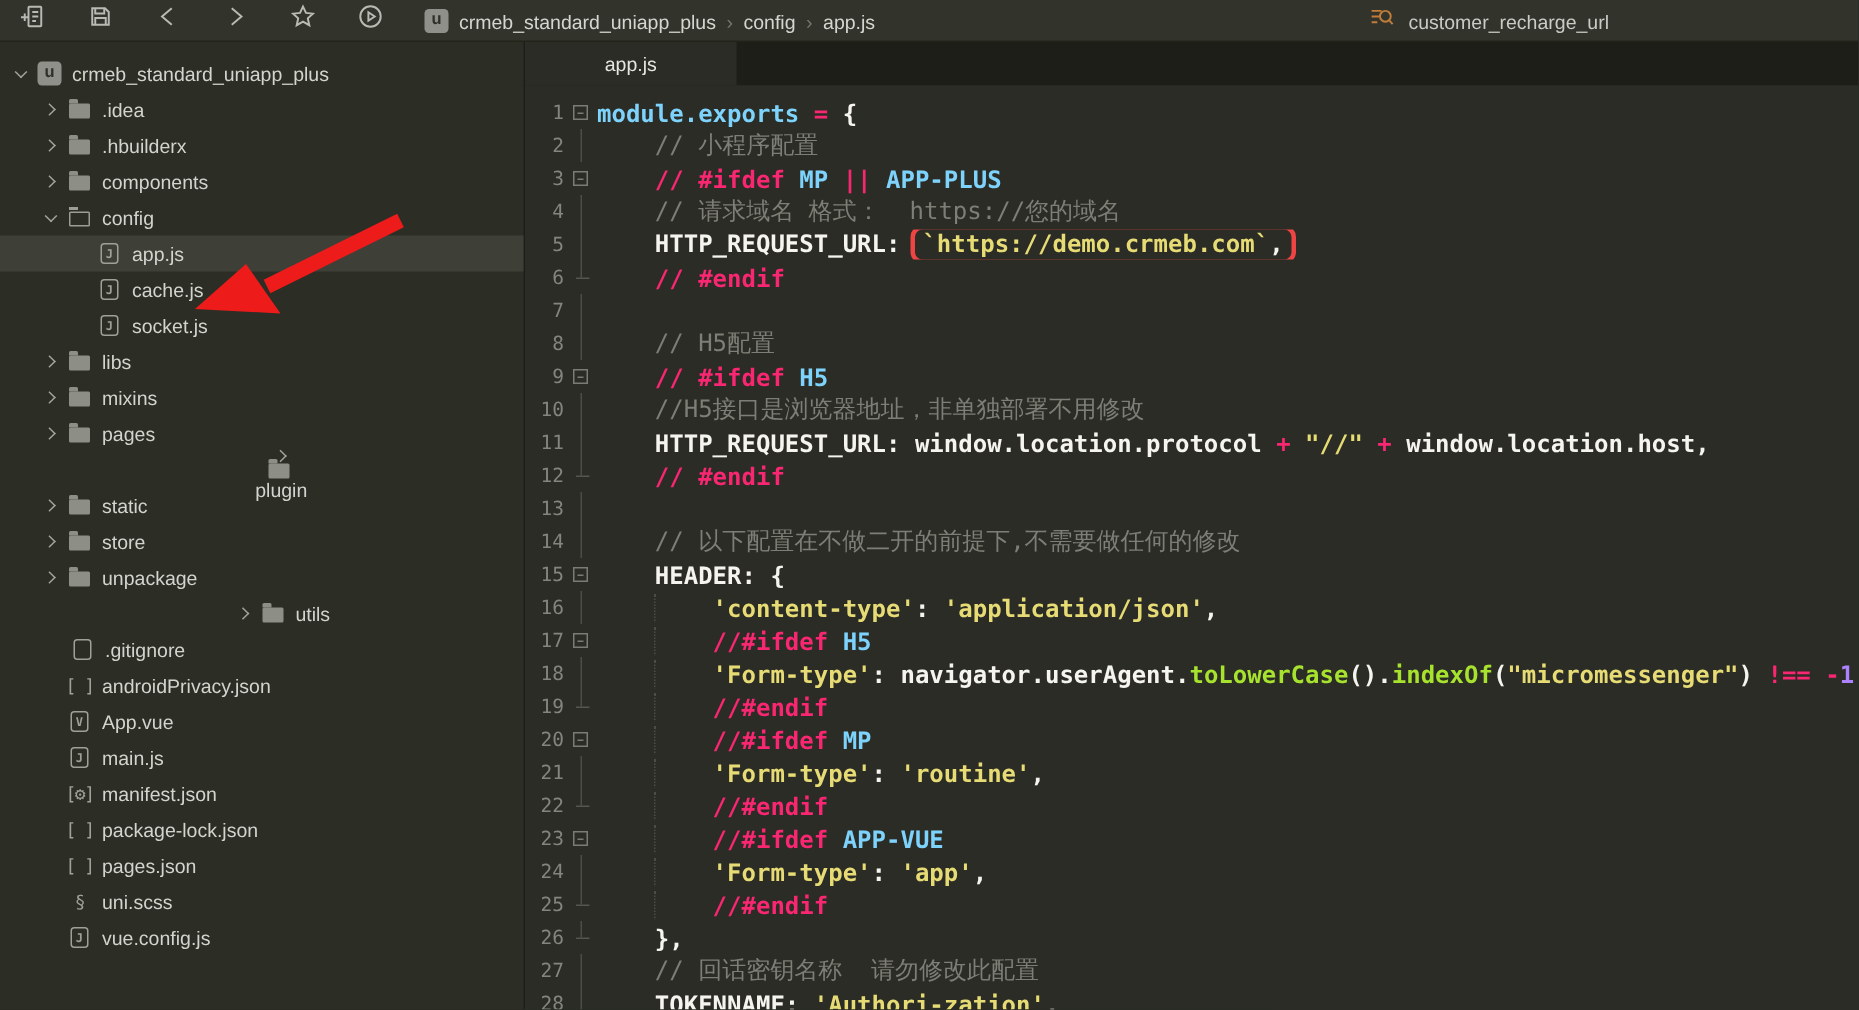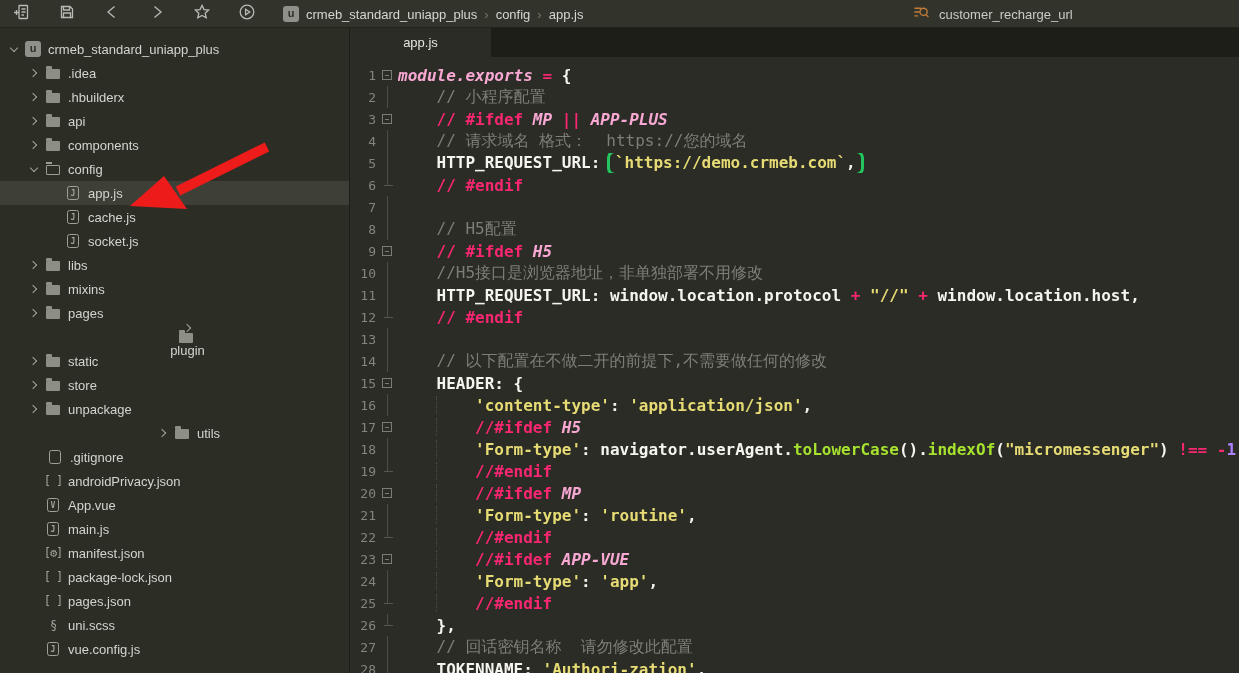--- a/index.html
+++ b/index.html
@@ -60,22 +60,22 @@
   .fold-line { position:absolute; left:9px; top:0; width:1px; height:22px; background:#4c4d45; }
   .fold-end { position:absolute; left:6px; top:11px; width:9px; height:1px; background:#55564f; }
   .ct { position:relative; flex:1; min-width:0; overflow:hidden; white-space:pre; }
   .guide { position:absolute; left:38px; top:0; height:22px; border-left:1px dotted #4c4d45; }
   .w  { color:#f5f4ef; }
   .cm { color:#7d7e75; font-weight:400; }
   .p  { color:#f92672; }
   .y  { color:#e6db74; }
   .g  { color:#a6e22e; }
   .u  { color:#ae81ff; }
-  .b  { color:#f9a8d4; font-weight:bold;font-style:italic; }
-  .redbox { display:inline-block; border:3px solid #22c55e; border-radius:8px; padding:0 5px; margin:-3px -3px; line-height:20px; }
+  .b  { color:#7dd3fc; font-weight:bold; }
+  .redbox { display:inline-block; border:3px solid #ef4444; border-radius:8px; padding:0 5px; margin:-3px -3px; line-height:20px; }
 
   
   .arrow-overlay { position:absolute; left:0; top:0; width:1239px; height:673px; pointer-events:none; z-index:9; }
 </style>
 </head>
 <body>
 
 <div class="toolbar">
   <div class="tb-btn">
     <span>
@@ -166,29 +166,20 @@
           <span>.idea</span>
         </div>
         <div class="tree-row" style="padding-left: 26px;">
           <span class="chev-slot">
             <span class="chev right"></span>
           </span>
           <span class="ticon-slot">
             <span class="icon-folder"></span>
           </span>
           <span>.hbuilderx</span>
-        </div>
-        <div class="tree-row" style="padding-left: 26px;">
-          <span class="chev-slot">
-            <span class="chev right"></span>
-          </span>
-          <span class="ticon-slot">
-            <span class="icon-folder"></span>
-          </span>
-          <span>api</span>
         </div>
         <div class="tree-row" style="padding-left: 26px;">
           <span class="chev-slot">
             <span class="chev right"></span>
           </span>
           <span class="ticon-slot">
             <span class="icon-folder"></span>
           </span>
           <span>components</span>
         </div>

